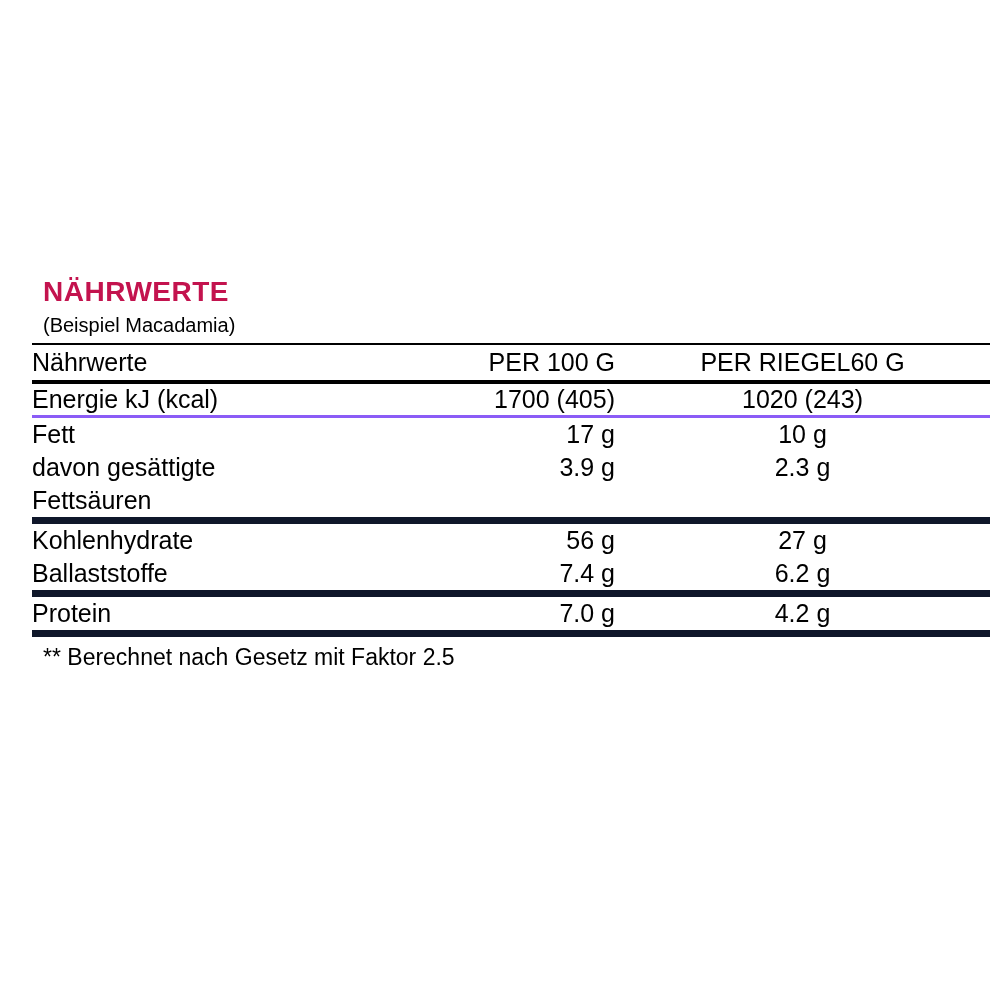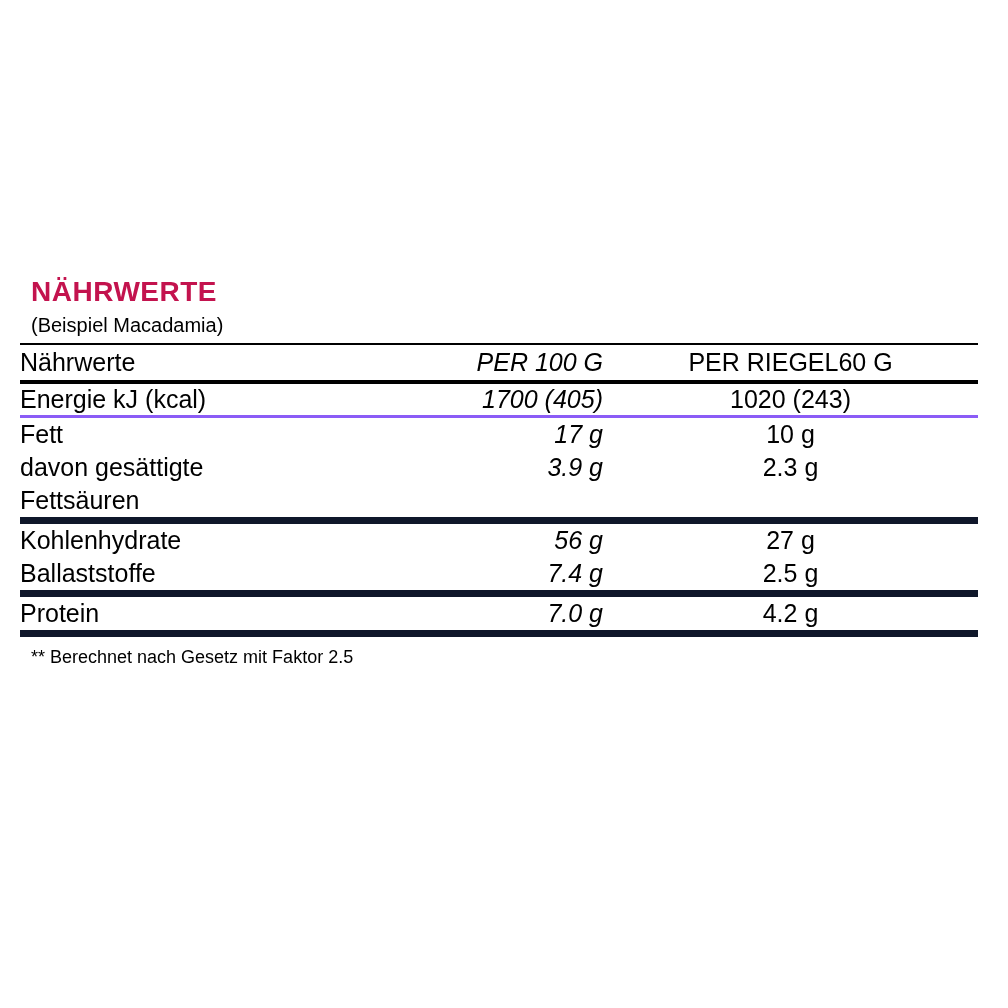--- a/index.html
+++ b/index.html
@@ -15,21 +15,21 @@
   }
   .canvas {
     position: relative;
     width: 1008px;
     height: 1008px;
     background: #ffffff;
     overflow: hidden;
   }
   .content {
     position: absolute;
-    left: 20px;
+    left: 32px;
     top: 277px;
     width: 958px;
   }
   .title {
     margin: 0 0 0 11px;
     font-size: 28px;
     line-height: 30px;
     font-weight: bold;
     letter-spacing: 0.5px;
   }
@@ -49,34 +49,34 @@
   col.col3 { width: 375px; }
   table.nutrition th,
   table.nutrition td {
     font-weight: normal;
     padding: 0;
     line-height: 33px;
     white-space: nowrap;
     vertical-align: bottom;
   }
   .c1 { text-align: left;  padding-left: 11px; }
-  .c2 { text-align: right; padding-right: 16px; font-style: italic; }
+  .c2 { text-align: right; padding-right: 16px; }
   .c3 { text-align: center; padding-right: 15px; }
   td.indent { padding-left: 38px; }
   tr.header-row {
     border-top: 2px solid #000;
     border-bottom: 4px solid #000;
   }
   tr.header-row th { line-height: 35px; }
   tr.row-energie td { line-height: 31px; }
   tr.b2 { border-bottom: 7px solid #0f172a; margin-top: 10px; }
   tr.b3 { border-bottom: 3px solid #8b5cf6; }
   .footnote {
     margin: 9px 0 0 11px;
-    font-size: 18px;
+    font-size: 23px;
     line-height: 22px;
   }
 </style>
 </head>
 <body>
 
 <div class="canvas">
   <div class="content">
 
     <h1 class="title" style="color: rgb(195, 19, 78);">NÄHRWERTE</h1>
@@ -118,21 +118,21 @@
           <td class="c3"></td>
         </tr>
         <tr>
           <td class="c1">Kohlenhydrate</td>
           <td class="c2">56 g</td>
           <td class="c3">27 g</td>
         </tr>
         <tr class="b2">
           <td class="c1">Ballaststoffe</td>
           <td class="c2">7.4 g</td>
-          <td class="c3">2.5 g</td>
+          <td class="c3">6.2 g</td>
         </tr>
         <tr class="b2">
           <td class="c1">Protein</td>
           <td class="c2">7.0 g</td>
           <td class="c3">4.2 g</td>
         </tr>
       </tbody>
     </table>
 
     <div class="footnote">** Berechnet nach Gesetz mit Faktor 2.5</div>

